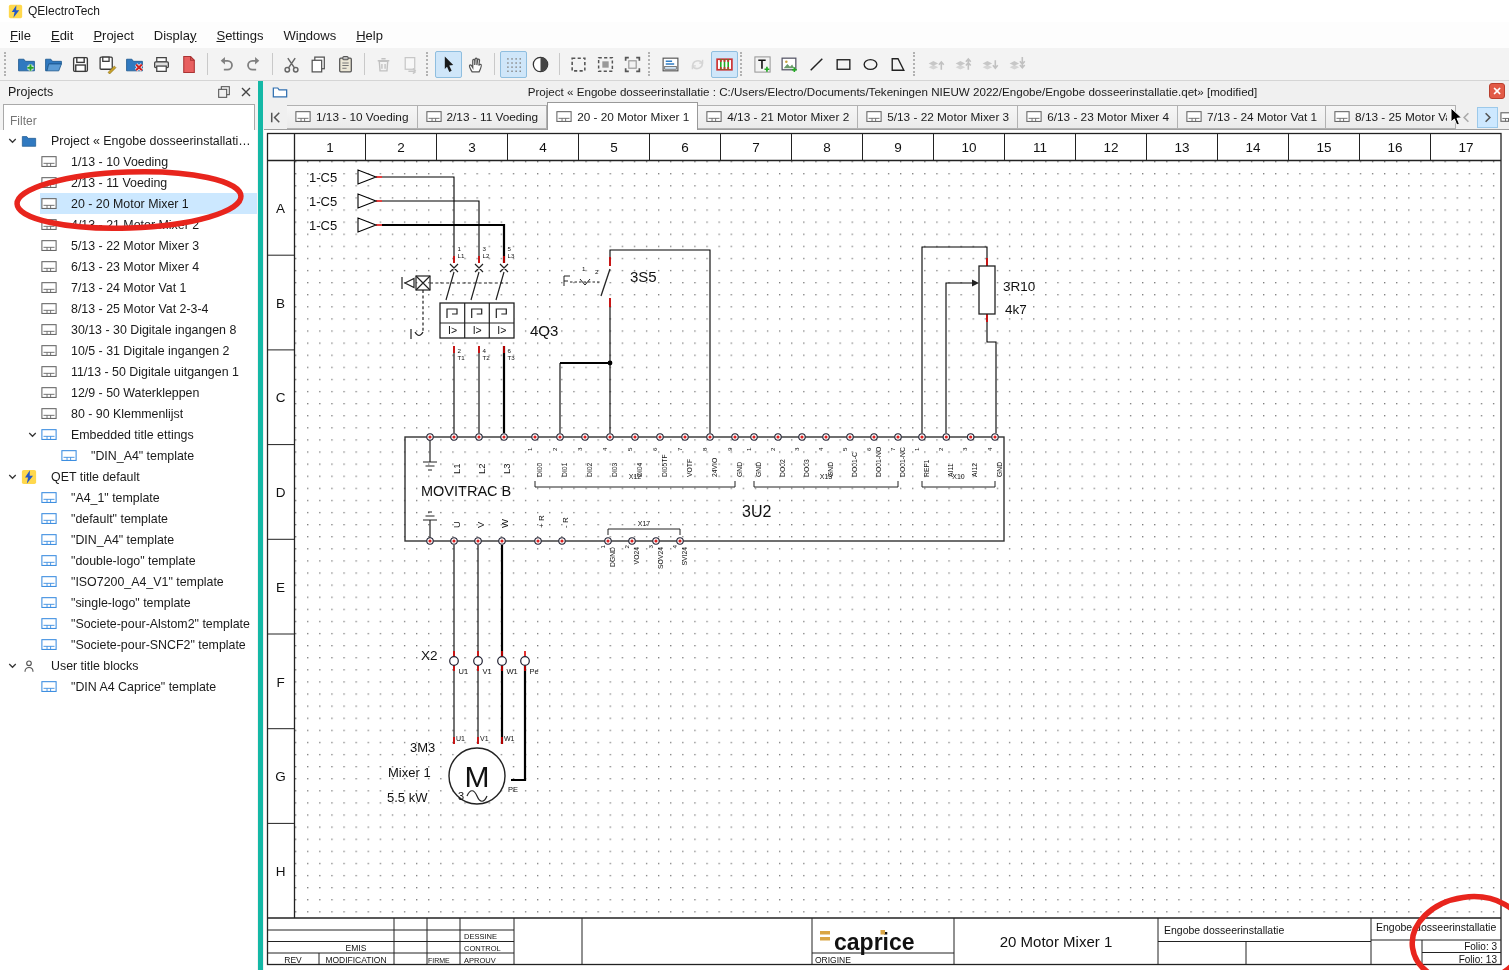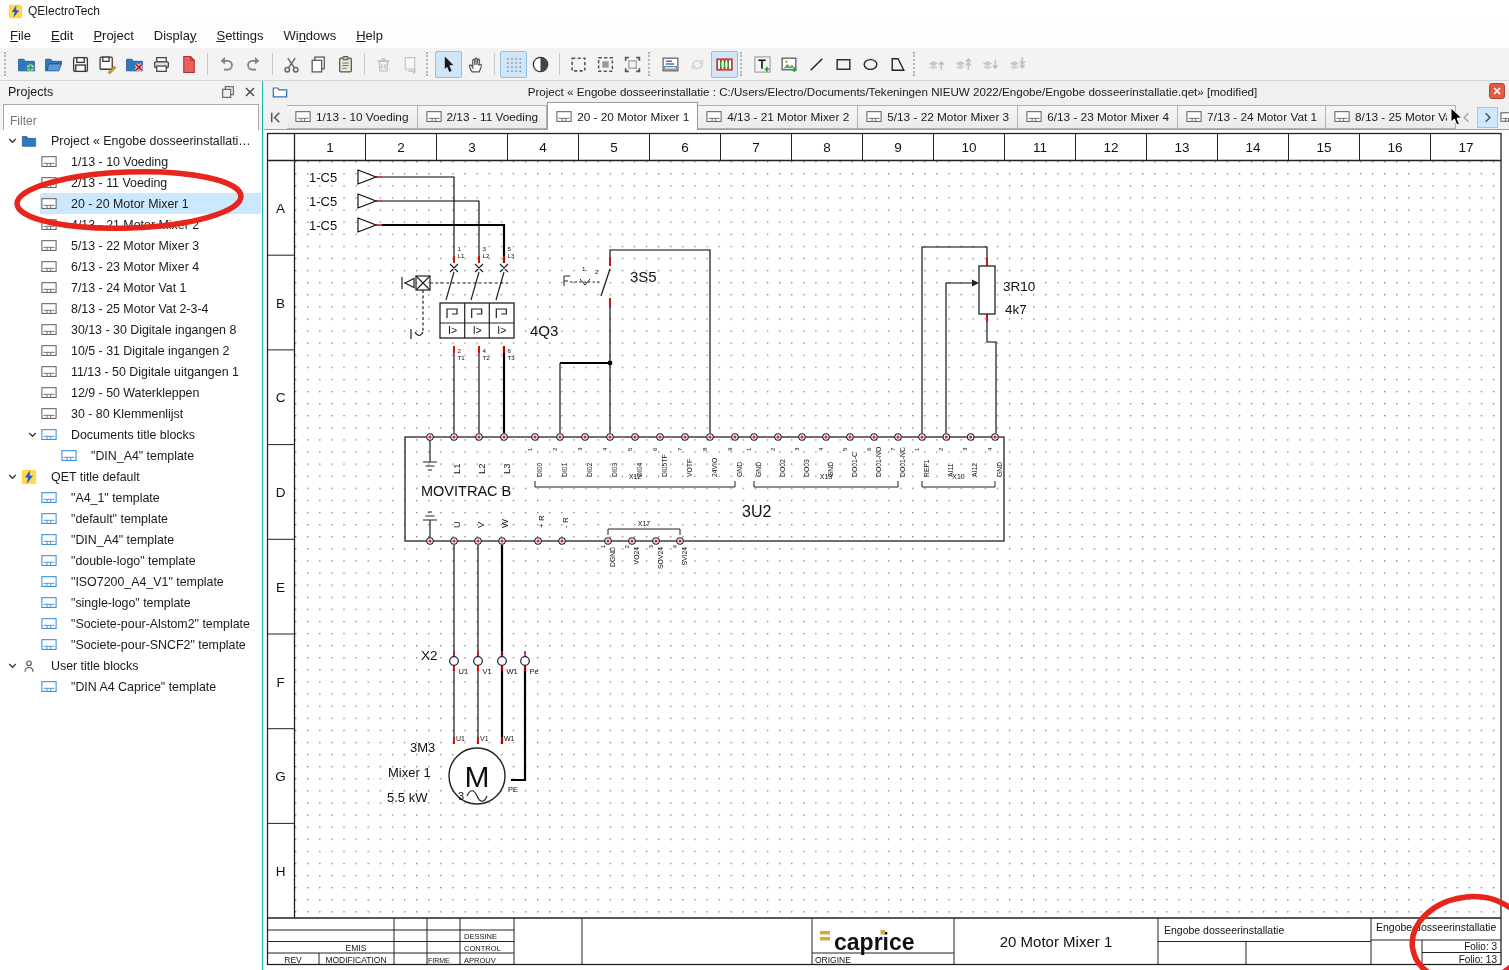--- a/index.html
+++ b/index.html
@@ -7,21 +7,21 @@
 #titlebar{position:absolute;left:0;top:0;width:100%;height:22px;background:#fff;display:flex;align-items:center;gap:0;padding-left:6px;font-size:12px}
 #menubar{position:absolute;left:0;top:22px;width:100%;height:26px;background:#fdfdfd;display:flex;align-items:center;font-size:13px}
 .menu-item{padding:4px 10px;cursor:default}
 .menu-item u{text-decoration:underline}
 #toolbar{position:absolute;left:0;top:48px;width:100%;height:33px;background:#f3f3f3;border-bottom:1px solid #d5d5d5;display:flex;align-items:center;padding:0 2px}
 .tbtn{width:27px;height:27px;display:flex;align-items:center;justify-content:center;border:1px solid transparent;border-radius:2px;flex:none}
 .tbtn.checked{background:#cfe6f9;border-color:#8fbedf}
 .tbtn.disabled{opacity:.40}
 .tsep{width:1px;height:22px;background:#c9c9c9;margin:0 5px;flex:none}
 .thandle{width:5px;height:24px;border-left:2px dotted #b2b2b2;margin:0 4px 0 2px;flex:none}
-#panel{position:absolute;left:0;top:81px;width:263px;bottom:0;background:#f3f3f3;border-right:1px solid #14b8a6}
+#panel{position:absolute;left:0;top:81px;width:263px;bottom:0;background:#f3f3f3;border-right:5px solid #14b8a6}
 #panel-header{height:21px;display:flex;align-items:center;font-size:12.5px;padding-left:8px}
 #panel-header .sp{flex:1}
 .phicon{width:19px;height:18px;display:flex;align-items:center;justify-content:center;margin-right:3px}
 #filter-row{padding:2px 3px}
 #filter-input{width:100%;height:34px;border:1px solid #a9a9a9;font-size:12px;padding:1px 6px;font-family:"Liberation Sans",sans-serif;color:#333;background:#fff}
 #tree{position:absolute;left:0;top:49px;right:1px;bottom:0;background:#fff;overflow:hidden;font-size:12.4px}
 .trow{display:flex;align-items:center;height:21px;white-space:nowrap}
 .tind{flex:none}
 .tchev{width:16px;height:16px;flex:none;display:flex;align-items:center;justify-content:center}
 .thl{display:flex;align-items:center;gap:13px;height:21px;padding:0 4px 0 1px;flex:1;min-width:0}
@@ -511,38 +511,38 @@
       <div class="trow">
         <span class="tind" style="width: 24px;"></span>
         <span class="tchev"></span>
         <span class="thl">
           <span class="ticon">
             <svg viewBox="0 0 18 18" width="16" height="16">
               <rect x="1" y="3" width="16" height="11" fill="#fff" stroke="#666" stroke-width="1.2"></rect>
               <path d="M2.8 10.5 h12.4 M6.8 10.5 v3.5 M10.8 10.5 v3.5" stroke="#666" stroke-width="1" fill="none"></path>
             </svg>
           </span>
-          <span class="tlabel">30 - 80 Klemmenlijst</span>
+          <span class="tlabel">80 - 90 Klemmenlijst</span>
         </span>
       </div>
       <div class="trow">
         <span class="tind" style="width: 24px;"></span>
         <span class="tchev">
           <svg viewBox="0 0 18 18" width="13" height="13">
             <path d="M4.5 7 L9 11.5 13.5 7" fill="none" stroke="#333" stroke-width="1.7"></path>
           </svg>
         </span>
         <span class="thl">
           <span class="ticon">
             <svg viewBox="0 0 18 18" width="16" height="16">
               <rect x="1" y="3" width="16" height="11" fill="#fff" stroke="#3b8de0" stroke-width="1.2"></rect>
               <path d="M2.8 10.5 h12.4 M6.8 10.5 v3.5 M10.8 10.5 v3.5" stroke="#3b8de0" stroke-width="1" fill="none"></path>
             </svg>
           </span>
-          <span class="tlabel">Documents title blocks</span>
+          <span class="tlabel">Embedded title ettings</span>
         </span>
       </div>
       <div class="trow">
         <span class="tind" style="width: 44px;"></span>
         <span class="tchev"></span>
         <span class="thl">
           <span class="ticon">
             <svg viewBox="0 0 18 18" width="16" height="16">
               <rect x="1" y="3" width="16" height="11" fill="#fff" stroke="#3b8de0" stroke-width="1.2"></rect>
               <path d="M2.8 10.5 h12.4 M6.8 10.5 v3.5 M10.8 10.5 v3.5" stroke="#3b8de0" stroke-width="1" fill="none"></path>

